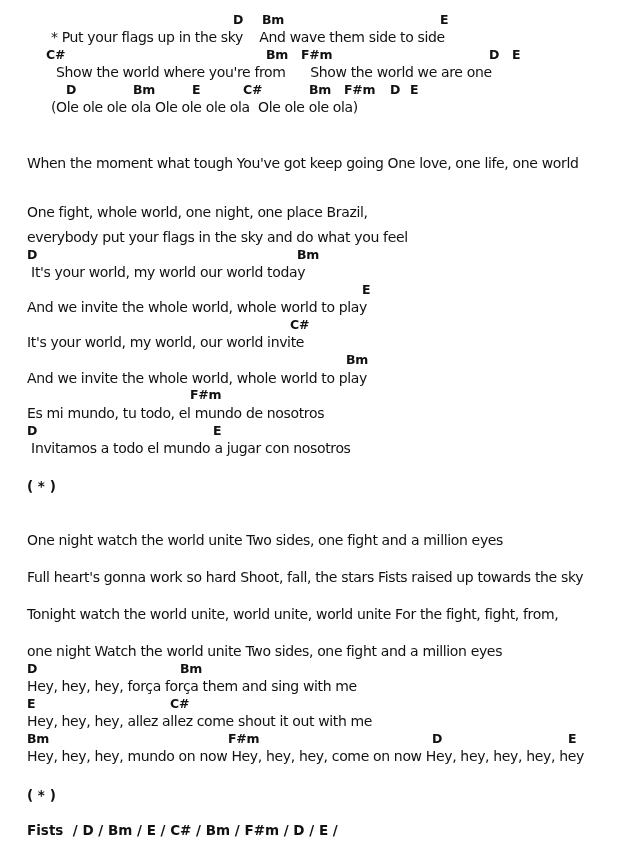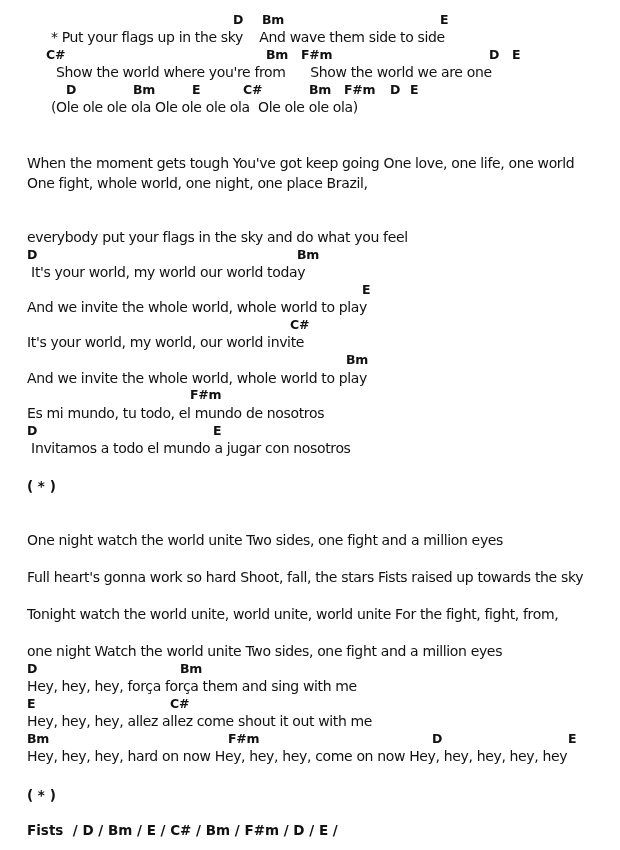--- a/index.html
+++ b/index.html
@@ -30,22 +30,22 @@
   <span class="ch" style="left:192px;top:82px">E</span>
   <span class="ch" style="left:243px;top:82px">C#</span>
   <span class="ch" style="left:309px;top:82px">Bm</span>
   <span class="ch" style="left:344px;top:82px">F#m</span>
   <span class="ch" style="left:390px;top:82px">D</span>
   <span class="ch" style="left:410px;top:82px">E</span>
   <div class="ln" style="left:51px;top:99px">(Ole ole ole ola Ole ole ole ola  Ole ole ole ola)</div>
 </div>
 
 <div>
-  <div class="ln" style="left:27px;top:155px">When the moment gets tough You've got keep going One love, one life, one world</div>
-  <div class="ln" style="left:27px;top:175px">One fight, whole world, one night, one place Brazil,</div>
+  <div class="ln" style="left:27px;top:155px">When the moment what tough You've got keep going One love, one life, one world</div>
+  <div class="ln" style="left:27px;top:204px">One fight, whole world, one night, one place Brazil,</div>
   <div class="ln" style="left:27px;top:229px">everybody put your flags in the sky and do what you feel</div>
 </div>
 
 <div>
   <span class="ch" style="left:27px;top:247px">D</span>
   <span class="ch" style="left:297px;top:247px">Bm</span>
   <div class="ln" style="left:27px;top:264px"> It's your world, my world our world today</div>
 
   <span class="ch" style="left:362px;top:282px">E</span>
   <div class="ln" style="left:27px;top:299px">And we invite the whole world, whole world to play</div>
@@ -79,18 +79,18 @@
   <div class="ln" style="left:27px;top:678px">Hey, hey, hey, força força them and sing with me</div>
 
   <span class="ch" style="left:27px;top:696px">E</span>
   <span class="ch" style="left:170px;top:696px">C#</span>
   <div class="ln" style="left:27px;top:713px">Hey, hey, hey, allez allez come shout it out with me</div>
 
   <span class="ch" style="left:27px;top:731px">Bm</span>
   <span class="ch" style="left:228px;top:731px">F#m</span>
   <span class="ch" style="left:432px;top:731px">D</span>
   <span class="ch" style="left:568px;top:731px">E</span>
-  <div class="ln" style="left:27px;top:748px">Hey, hey, hey, hard on now Hey, hey, hey, come on now Hey, hey, hey, hey, hey</div>
+  <div class="ln" style="left:27px;top:748px">Hey, hey, hey, mundo on now Hey, hey, hey, come on now Hey, hey, hey, hey, hey</div>
 </div>
 
 <div class="mark" style="left:27px;top:787px">( * )</div>
 
 <div class="mark" style="left:27px;top:822px">Fists  / D / Bm / E / C# / Bm / F#m / D / E /</div>
 
 </body></html>

